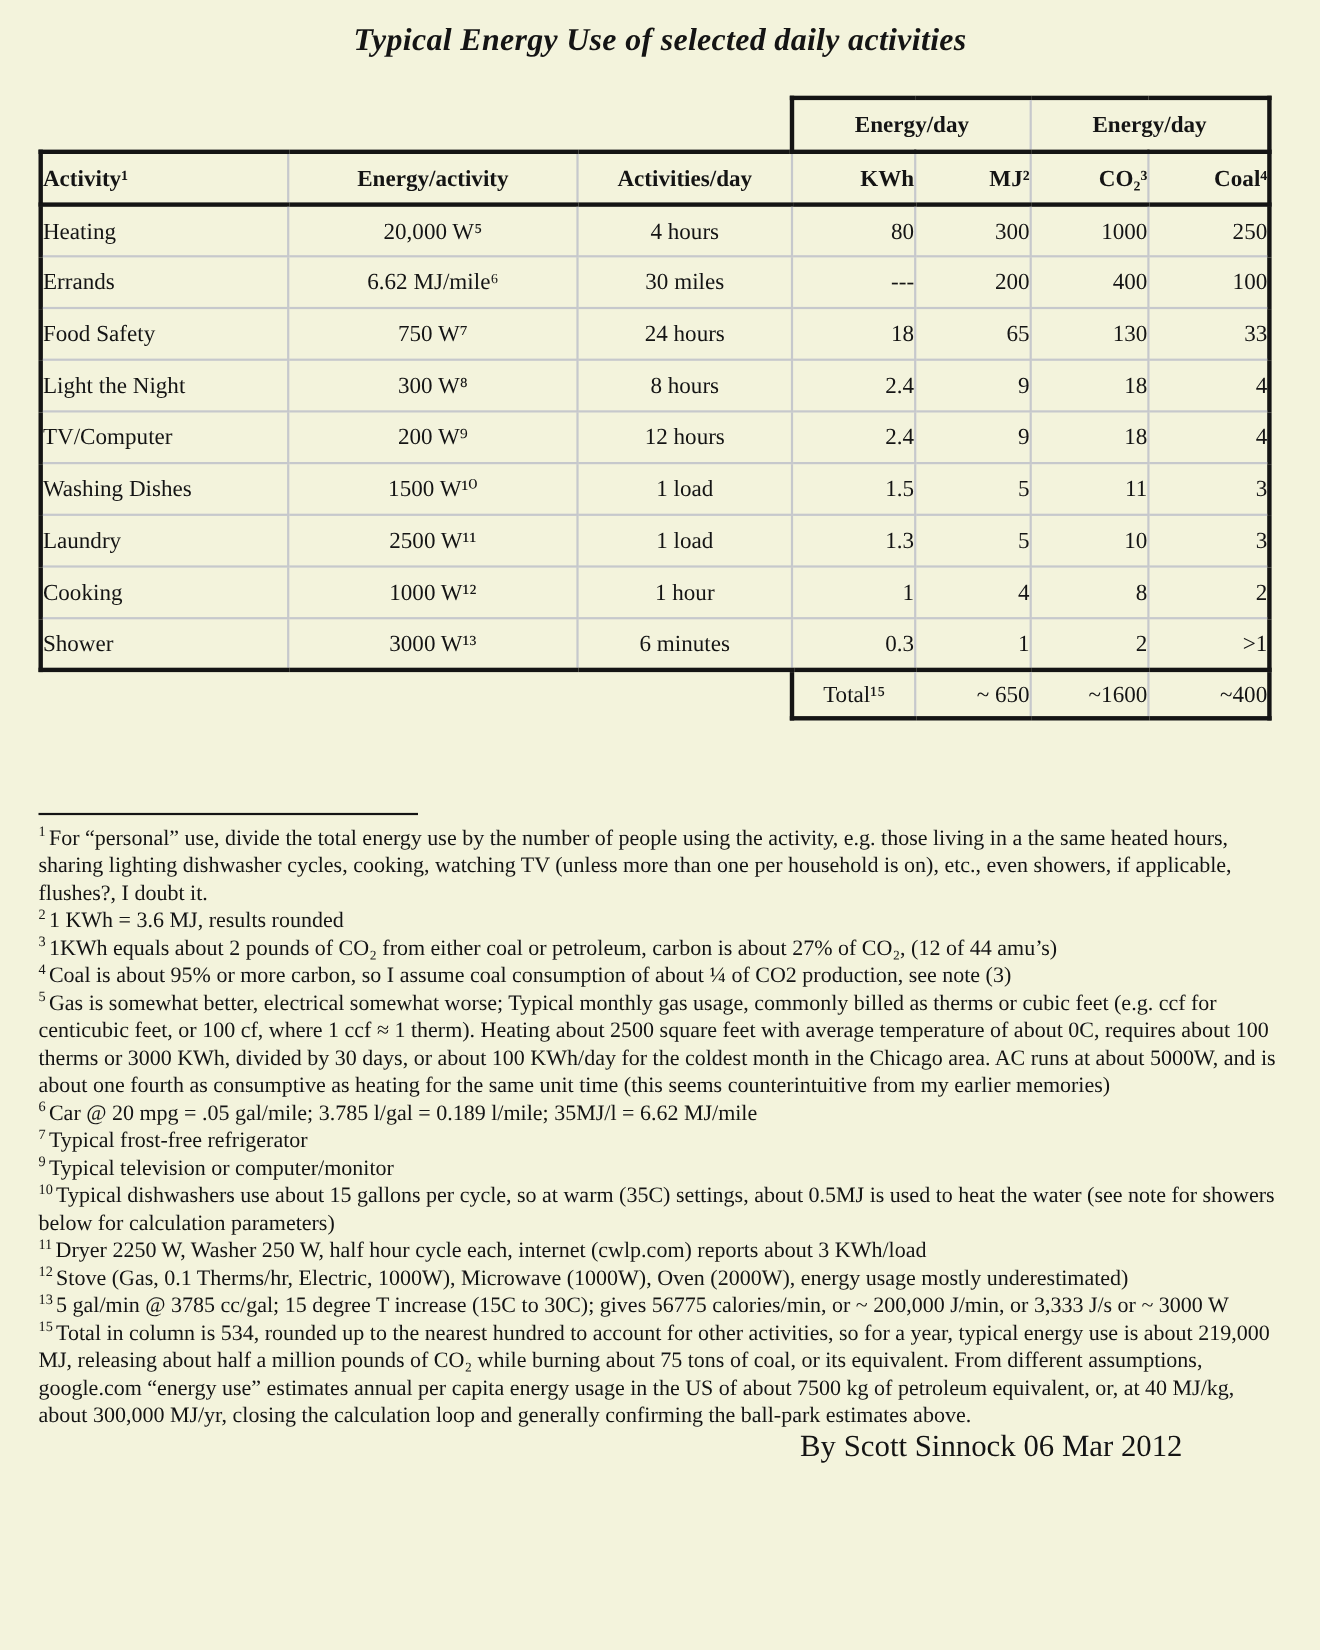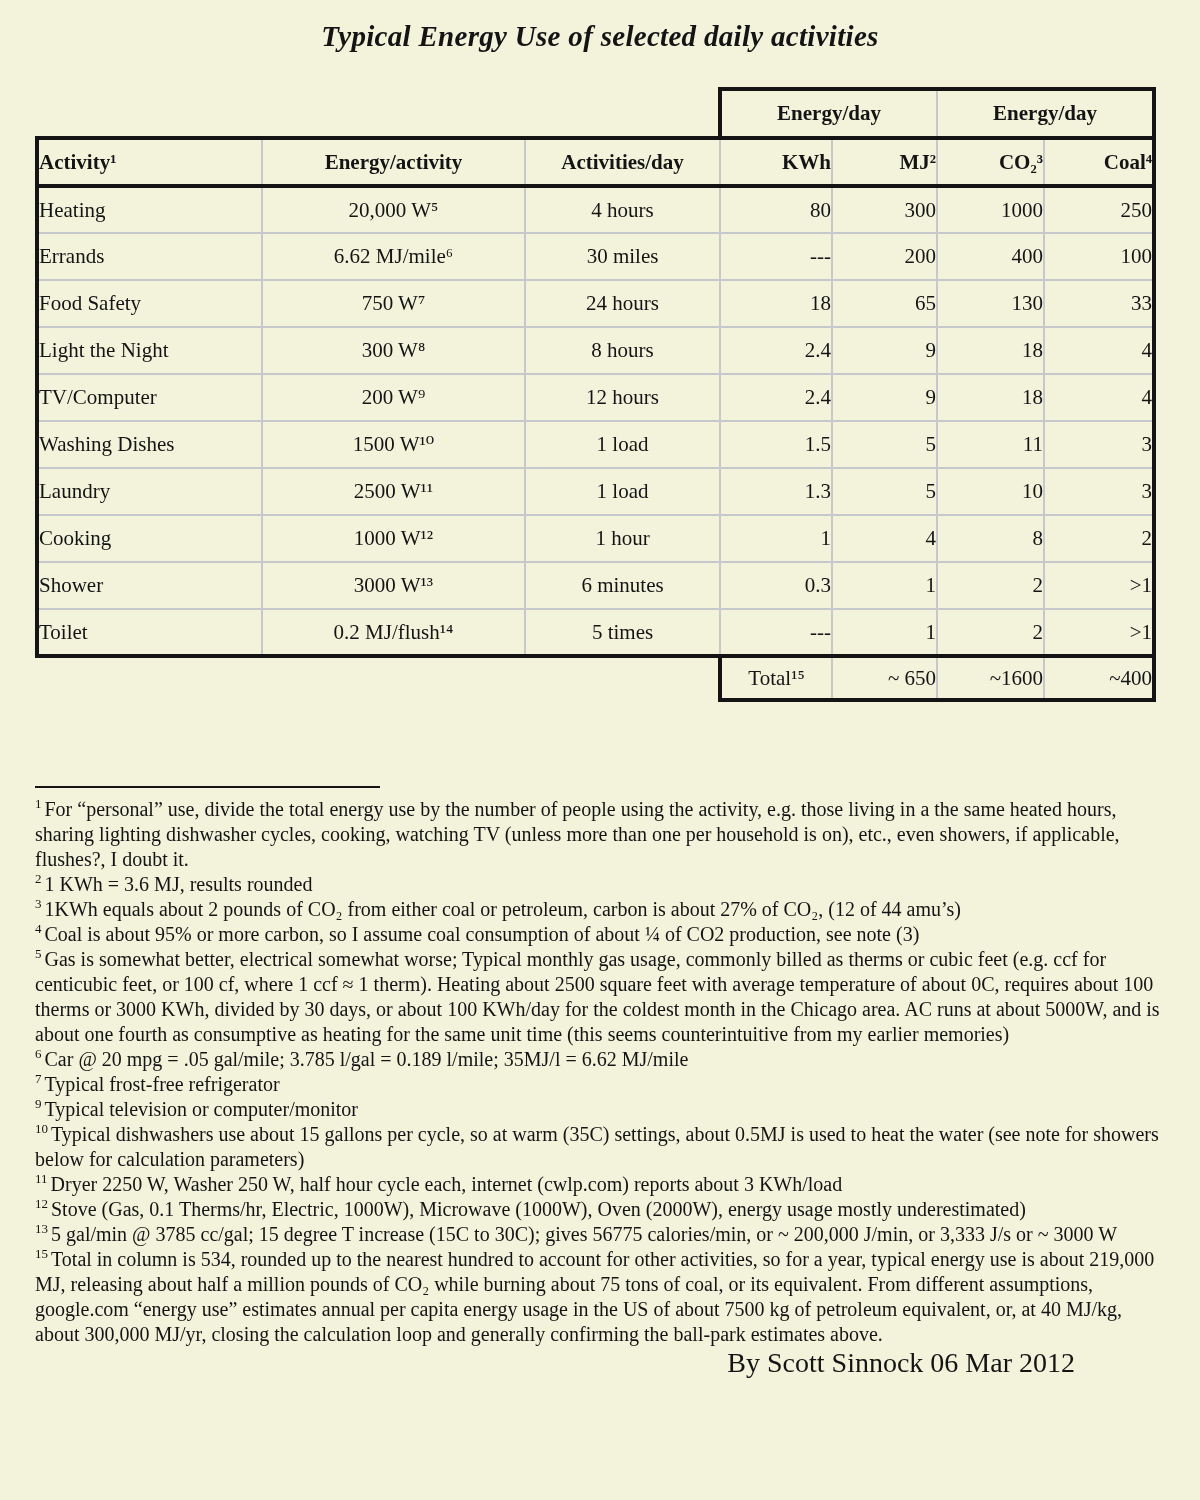--- a/index.html
+++ b/index.html
@@ -227,29 +227,20 @@
         </tr>
         <tr class="data-row">
           <td class="c-act">Shower</td>
           <td class="c-energy">3000 W¹³</td>
           <td class="c-per">6 minutes</td>
           <td class="c-num">0.3</td>
           <td class="c-num">1</td>
           <td class="c-num">2</td>
           <td class="c-num c-last">&gt;1</td>
         </tr>
-        <tr class="data-row">
-          <td class="c-act">Toilet</td>
-          <td class="c-energy">0.2 MJ/flush¹⁴</td>
-          <td class="c-per">5 times</td>
-          <td class="c-num">---</td>
-          <td class="c-num">1</td>
-          <td class="c-num">2</td>
-          <td class="c-num c-last">&gt;1</td>
-        </tr>
       </tbody>
     <tbody>
       <tr class="total-row">
         <td class="spacer" colspan="3"></td>
         <td class="t-cell t-first t-label">Total¹⁵</td>
         <td class="t-cell t-num">~ 650</td>
         <td class="t-cell t-num">~1600</td>
         <td class="t-cell t-last t-num">~400</td>
       </tr>
     </tbody>

